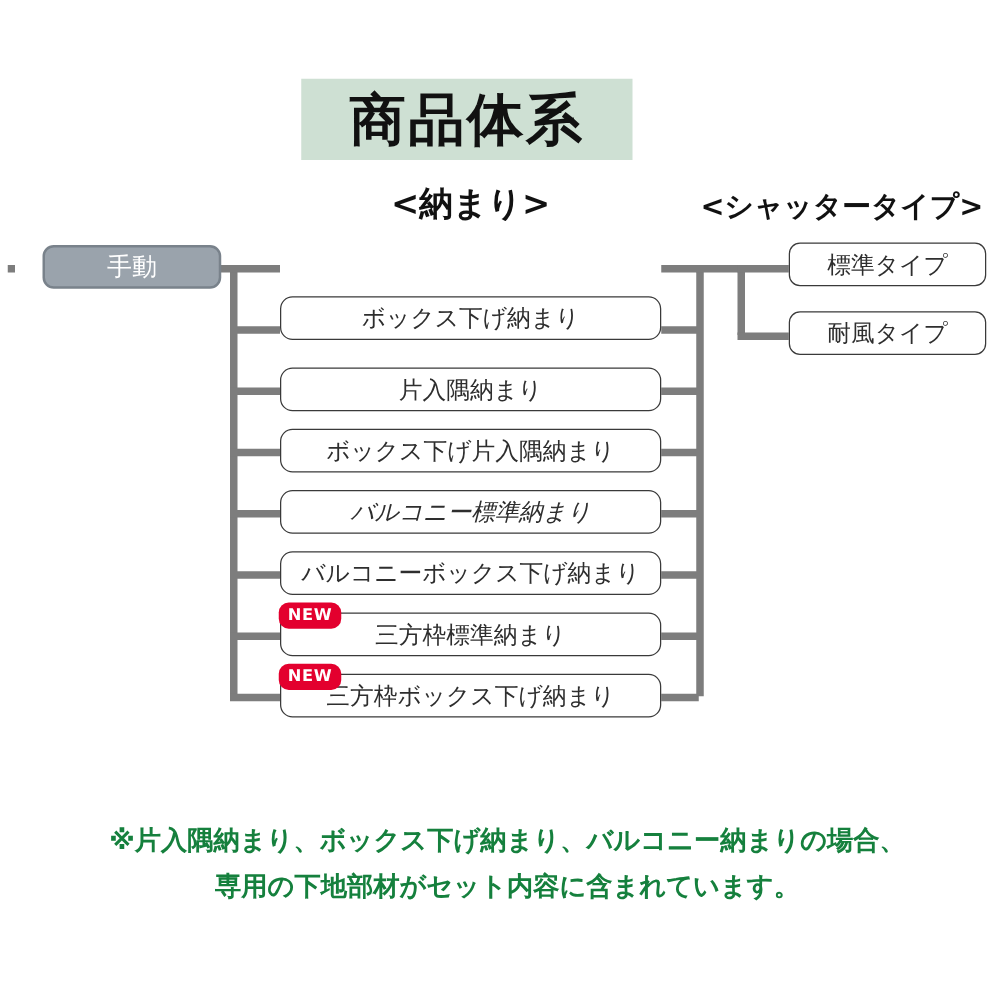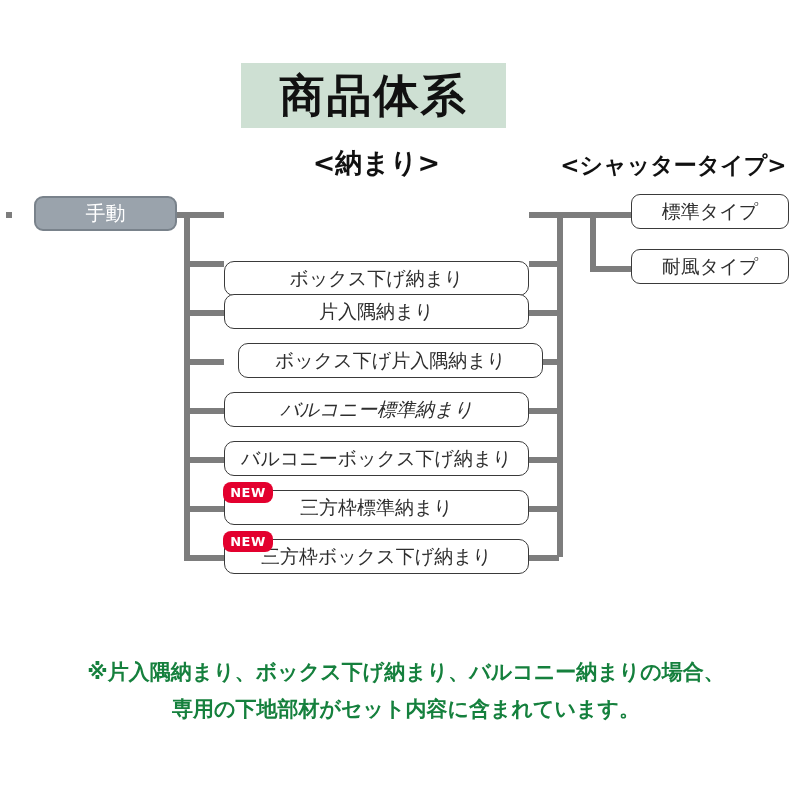--- a/index.html
+++ b/index.html
@@ -29,21 +29,21 @@
     background:#ffffff; border:1.5px solid #3a3a3a; border-radius:10px;
     display:flex; align-items:center; justify-content:center;
     font-size:19px; color:#2e2e2e; z-index:1;
   }
   .type-node {
     position:absolute; left:625px; width:158px; height:35px;
     background:#ffffff; border:1.5px solid #3a3a3a; border-radius:9px;
     display:flex; align-items:center; justify-content:center;
     font-size:19px; color:#2e2e2e; z-index:1;
   }
-  .n1 { top:190px; } .n2 { top:255px; } .n3 { top:288px; } .n4 { top:337px;margin-left:14px; }
+  .n1 { top:190px; } .n2 { top:231px; } .n3 { top:288px; } .n4 { top:337px; }
   .n5 { top:386px;font-style:italic; } .n6 { top:435px; } .n7 { top:484px; } .n8 { top:533px; }
   .t1 { top:188px; } .t2 { top:243px; }
 
   .new-badge {
     position:absolute; left:217px; width:50px; height:21px;
     background:#e3002e; border-radius:8px; z-index:2;
     display:flex; align-items:center; justify-content:center;
     color:#ffffff; font-size:13px; font-weight:bold; letter-spacing:0.5px;
   }
   .b7 { top:476px; } .b8 { top:525px; }

